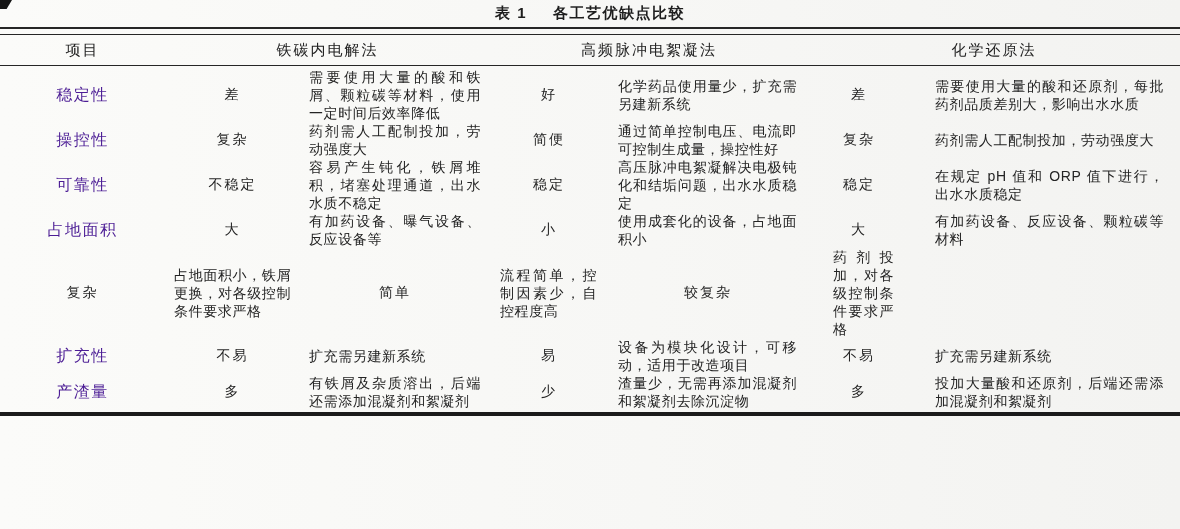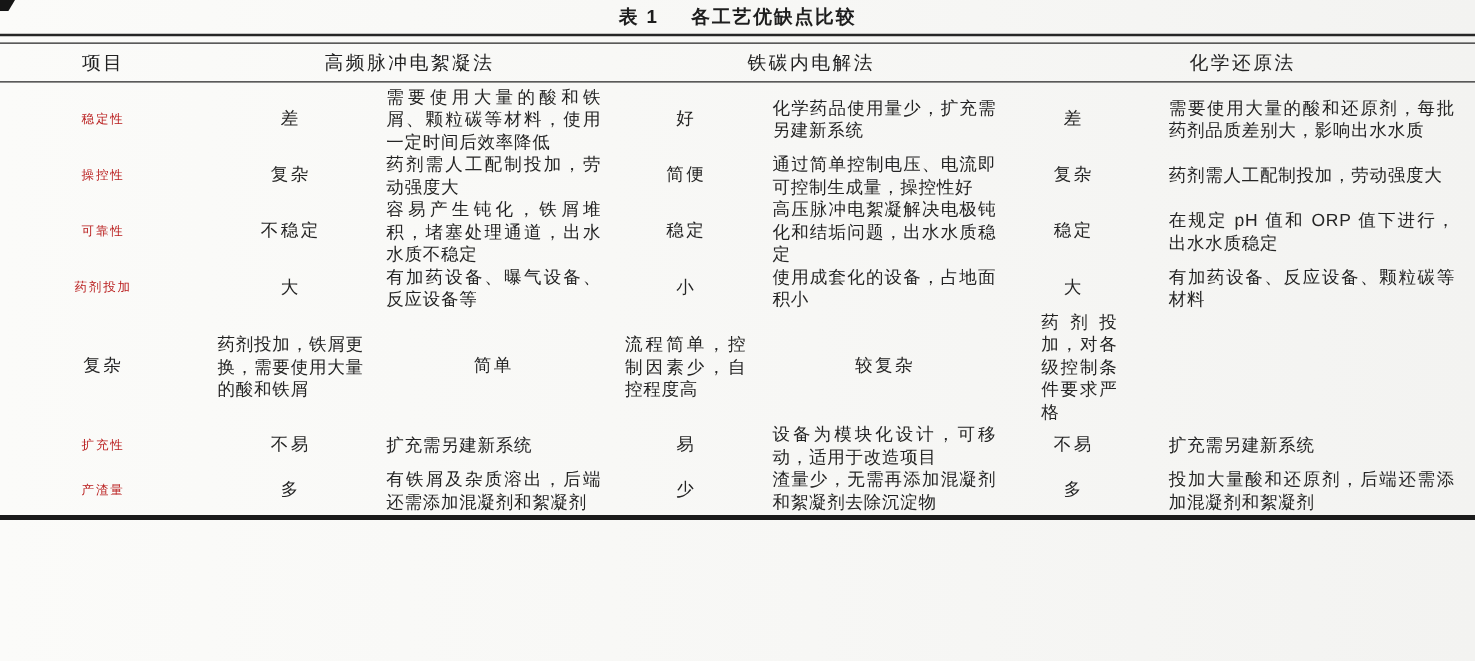--- a/index.html
+++ b/index.html
@@ -50,21 +50,21 @@
     font-size:15px; color:#222;
   }
   .thead .hc{display:flex; justify-content:center; letter-spacing:2px;}
   .span2{grid-column:span 2;}
 
   .body-rows{flex:1 1 auto; display:flex; flex-direction:column; justify-content:space-evenly; padding:2px 0;}
   .trow{flex:1 1 auto;}
 
   .cell-item{
     display:flex; justify-content:center; align-items:center;
-    font-size:10px; letter-spacing:1.5px; color:#b91c1c;font-family:Liberation Mono, monospace;
+    font-size:16px; letter-spacing:1.5px; color:#4c1d95;font-family:Liberation Mono, monospace;
   }
   .cell-rating{
     display:flex; justify-content:center; align-items:center;
     font-size:14px; letter-spacing:2px; color:#242424;
   }
   .cell-desc{
     font-size:14px; line-height:18px; letter-spacing:0.6px;
     text-align:justify; color:#242424;
   }
   .d1{padding:0 9px 0 9px;}
@@ -80,22 +80,22 @@
   <div class="tbl-title">
     <span>表 1</span>
     <span class="cap">各工艺优缺点比较</span>
   </div>
 
   <div class="table">
     <div class="rule-top"></div>
 
     <div class="grid-row thead">
       <div class="hc">项目</div>
+      <div class="hc span2">铁碳内电解法</div>
       <div class="hc span2">高频脉冲电絮凝法</div>
-      <div class="hc span2">铁碳内电解法</div>
       <div class="hc span2">化学还原法</div>
     </div>
 
     <div class="body-rows">
 
       <div class="grid-row trow">
         <div class="cell-item">稳定性</div>
         <div class="cell-rating">差</div>
         <div class="cell-desc d1">需要使用大量的酸和铁屑、颗粒碳等材料，使用一定时间后效率降低</div>
         <div class="cell-rating">好</div>
@@ -118,32 +118,32 @@
         <div class="cell-item">可靠性</div>
         <div class="cell-rating">不稳定</div>
         <div class="cell-desc d1">容易产生钝化，铁屑堆积，堵塞处理通道，出水水质不稳定</div>
         <div class="cell-rating">稳定</div>
         <div class="cell-desc d2">高压脉冲电絮凝解决电极钝化和结垢问题，出水水质稳定</div>
         <div class="cell-rating">稳定</div>
         <div class="cell-desc d3">在规定 pH 值和 ORP 值下进行，出水水质稳定</div>
       </div>
 
       <div class="grid-row trow">
-        <div class="cell-item">药剂投加</div>
+        <div class="cell-item">占地面积</div>
         <div class="cell-rating">大</div>
         <div class="cell-desc d1">有加药设备、曝气设备、反应设备等</div>
         <div class="cell-rating">小</div>
         <div class="cell-desc d2">使用成套化的设备，占地面积小</div>
         <div class="cell-rating">大</div>
         <div class="cell-desc d3">有加药设备、反应设备、颗粒碳等材料</div>
       </div>
 
       <div class="grid-row trow">
         <div class="cell-rating">复杂</div>
-        <div class="cell-desc d1">药剂投加，铁屑更换，需要使用大量的酸和铁屑</div>
+        <div class="cell-desc d1">占地面积小，铁屑更换，对各级控制条件要求严格</div>
         <div class="cell-rating">简单</div>
         <div class="cell-desc d2">流程简单，控制因素少，自控程度高</div>
         <div class="cell-rating">较复杂</div>
         <div class="cell-desc d3">药剂投加，对各级控制条件要求严格</div>
       </div>
 
       <div class="grid-row trow">
         <div class="cell-item">扩充性</div>
         <div class="cell-rating">不易</div>
         <div class="cell-desc d1">扩充需另建新系统</div>

